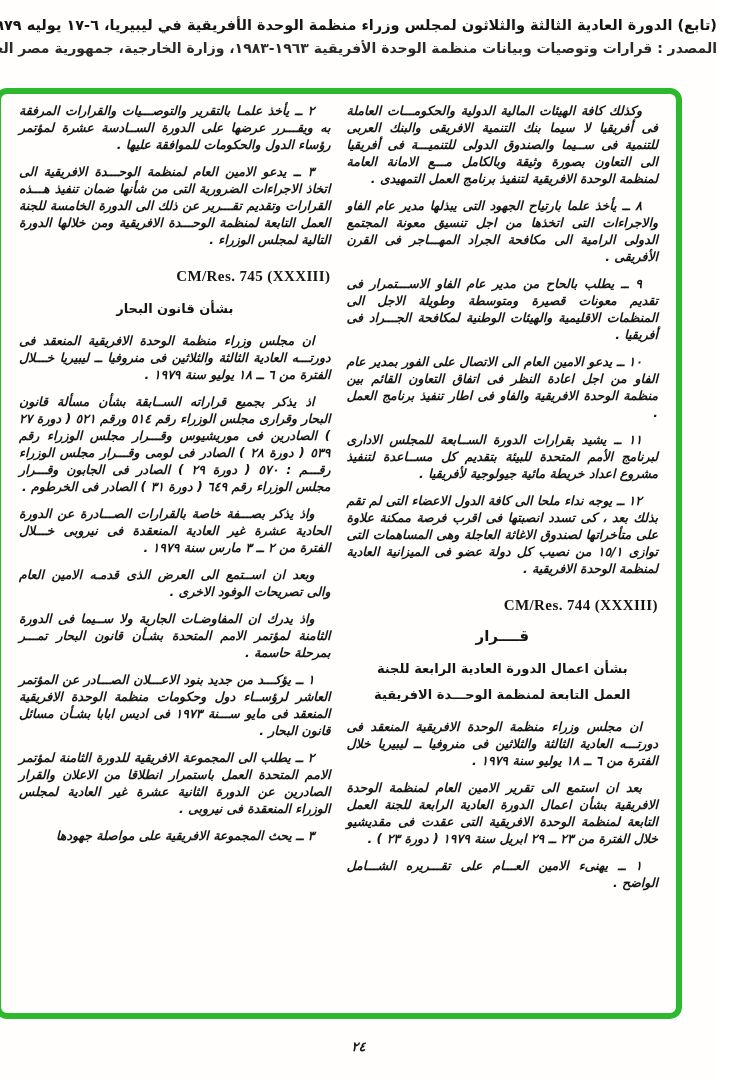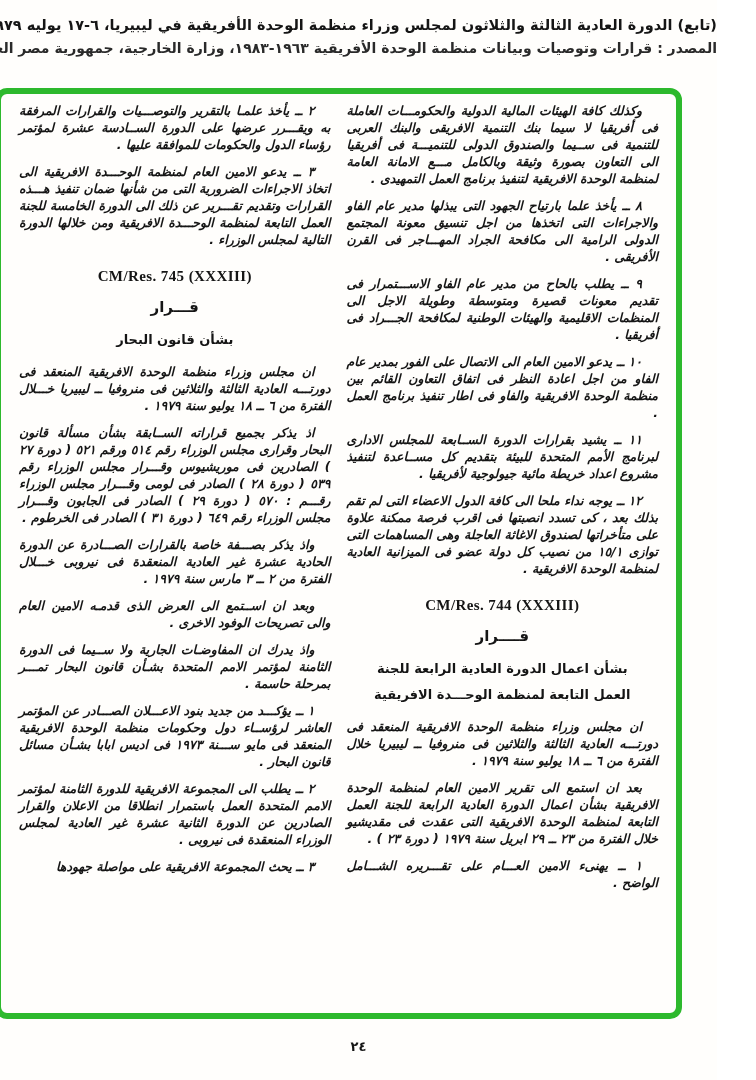--- a/index.html
+++ b/index.html
@@ -65,21 +65,21 @@
     text-align: justify;
   }
   
   .p {
     margin: 0 0 10px 0;
     text-indent: 16px;
     font-style: italic;
   }
   .code {
     direction: ltr;
-    text-align: center;
+    text-align: right;
     font-family: "Liberation Serif", serif;
     font-size: 15px;
     font-weight: 700;
     letter-spacing: 0.4px;
     margin: 20px 0 14px 0;
     text-indent: 0;
   }
   .h1 {
     text-align: center;
     font-size: 15px;
@@ -97,20 +97,21 @@
   .p.strong { font-weight: 700; }
   
   .pgnum {
     position: absolute;
     bottom: 26px;
     left: 0;
     width: 100%;
     text-align: center;
     font-size: 13px;
     font-weight: 700;
+    font-style: italic;
   }
 </style>
 </head>
 <body>
 
 <div class="page">
 
   <header class="hdr">
     <div class="hdr-title">(تابع) الدورة العادية الثالثة والثلاثون لمجلس وزراء منظمة الوحدة الأفريقية في ليبيريا، ٦-١٧ يوليه ١٩٧٩</div>
     <div class="hdr-src">المصدر : قرارات وتوصيات وبيانات منظمة الوحدة الأفريقية ١٩٦٣-١٩٨٣، وزارة الخارجية، جمهورية مصر العربية، ط ١٩٨٥، ص ٥٤٢-٥٧٣</div>
@@ -132,21 +133,20 @@
         <div class="h2 last">العمل التابعة لمنظمة الوحـــدة الافريقية</div>
         <p class="p">ان مجلس وزراء منظمة الوحدة الافريقية المنعقد فى دورتـــه العادية الثالثة والثلاثين فى منروفيا ــ ليبيريا خلال الفترة من ٦ ــ ١٨ يوليو سنة ١٩٧٩ .</p>
         <p class="p">بعد ان استمع الى تقرير الامين العام لمنظمة الوحدة الافريقية بشأن اعمال الدورة العادية الرابعة للجنة العمل التابعة لمنظمة الوحدة الافريقية التى عقدت فى مقديشيو خلال الفترة من ٢٣ ــ ٢٩ ابريل سنة ١٩٧٩ ( دورة ٢٣ ) .</p>
         <p class="p">١ ــ يهنىء الامين العـــام على تقـــريره الشـــامل الواضح .</p>
       </section>
 
       <section class="col">
         <p class="p">٢ ــ يأخذ علمـا بالتقرير والتوصـــيات والقرارات المرفقة به ويقـــرر عرضها على الدورة الســادسة عشرة لمؤتمر رؤساء الدول والحكومات للموافقة عليها .</p>
         <p class="p">٣ ــ يدعو الامين العام لمنظمة الوحـــدة الافريقية الى اتخاذ الاجراءات الضرورية التى من شأنها ضمان تنفيذ هـــذه القرارات وتقديم تقـــرير عن ذلك الى الدورة الخامسة للجنة العمل التابعة لمنظمة الوحـــدة الافريقية ومن خلالها الدورة التالية لمجلس الوزراء .</p>
         <p class="code" dir="ltr">CM/Res. 745 (XXXIII)</p>
-        <div class="h1">قـــرار</div>
         <div class="h2 last">بشأن قانون البحار</div>
         <p class="p">ان مجلس وزراء منظمة الوحدة الافريقية المنعقد فى دورتـــه العادية الثالثة والثلاثين فى منروفيا ــ ليبيريا خـــلال الفترة من ٦ ــ ١٨ يوليو سنة ١٩٧٩ .</p>
         <p class="p">اذ يذكر بجميع قراراته الســابقة بشأن مسألة قانون البحار وقرارى مجلس الوزراء رقم ٥١٤ ورقم ٥٢١ ( دورة ٢٧ ) الصادرين فى موريشيوس وقـــرار مجلس الوزراء رقم ٥٣٩ ( دورة ٢٨ ) الصادر فى لومى وقـــرار مجلس الوزراء رقـــم : ٥٧٠ ( دورة ٢٩ ) الصادر فى الجابون وقـــرار مجلس الوزراء رقم ٦٤٩ ( دورة ٣١ ) الصادر فى الخرطوم .</p>
         <p class="p">واذ يذكر بصـــفة خاصة بالقرارات الصـــادرة عن الدورة الحادية عشرة غير العادية المنعقدة فى نيروبى خـــلال الفترة من ٢ ــ ٣ مارس سنة ١٩٧٩ .</p>
         <p class="p">وبعد ان اســتمع الى العرض الذى قدمـه الامين العام والى تصريحات الوفود الاخرى .</p>
         <p class="p">واذ يدرك ان المفاوضـات الجارية ولا ســيما فى الدورة الثامنة لمؤتمر الامم المتحدة بشـأن قانون البحار تمـــر بمرحلة حاسمة .</p>
         <p class="p">١ ــ يؤكـــد من جديد بنود الاعـــلان الصـــادر عن المؤتمر العاشر لرؤســاء دول وحكومات منظمة الوحدة الافريقية المنعقد فى مايو ســـنة ١٩٧٣ فى اديس ابابا بشـأن مسائل قانون البحار .</p>
         <p class="p">٢ ــ يطلب الى المجموعة الافريقية للدورة الثامنة لمؤتمر الامم المتحدة العمل باستمرار انطلاقا من الاعلان والقرار الصادرين عن الدورة الثانية عشرة غير العادية لمجلس الوزراء المنعقدة فى نيروبى .</p>
         <p class="p strong">٣ ــ يحث المجموعة الافريقية على مواصلة جهودها</p>
       </section>

